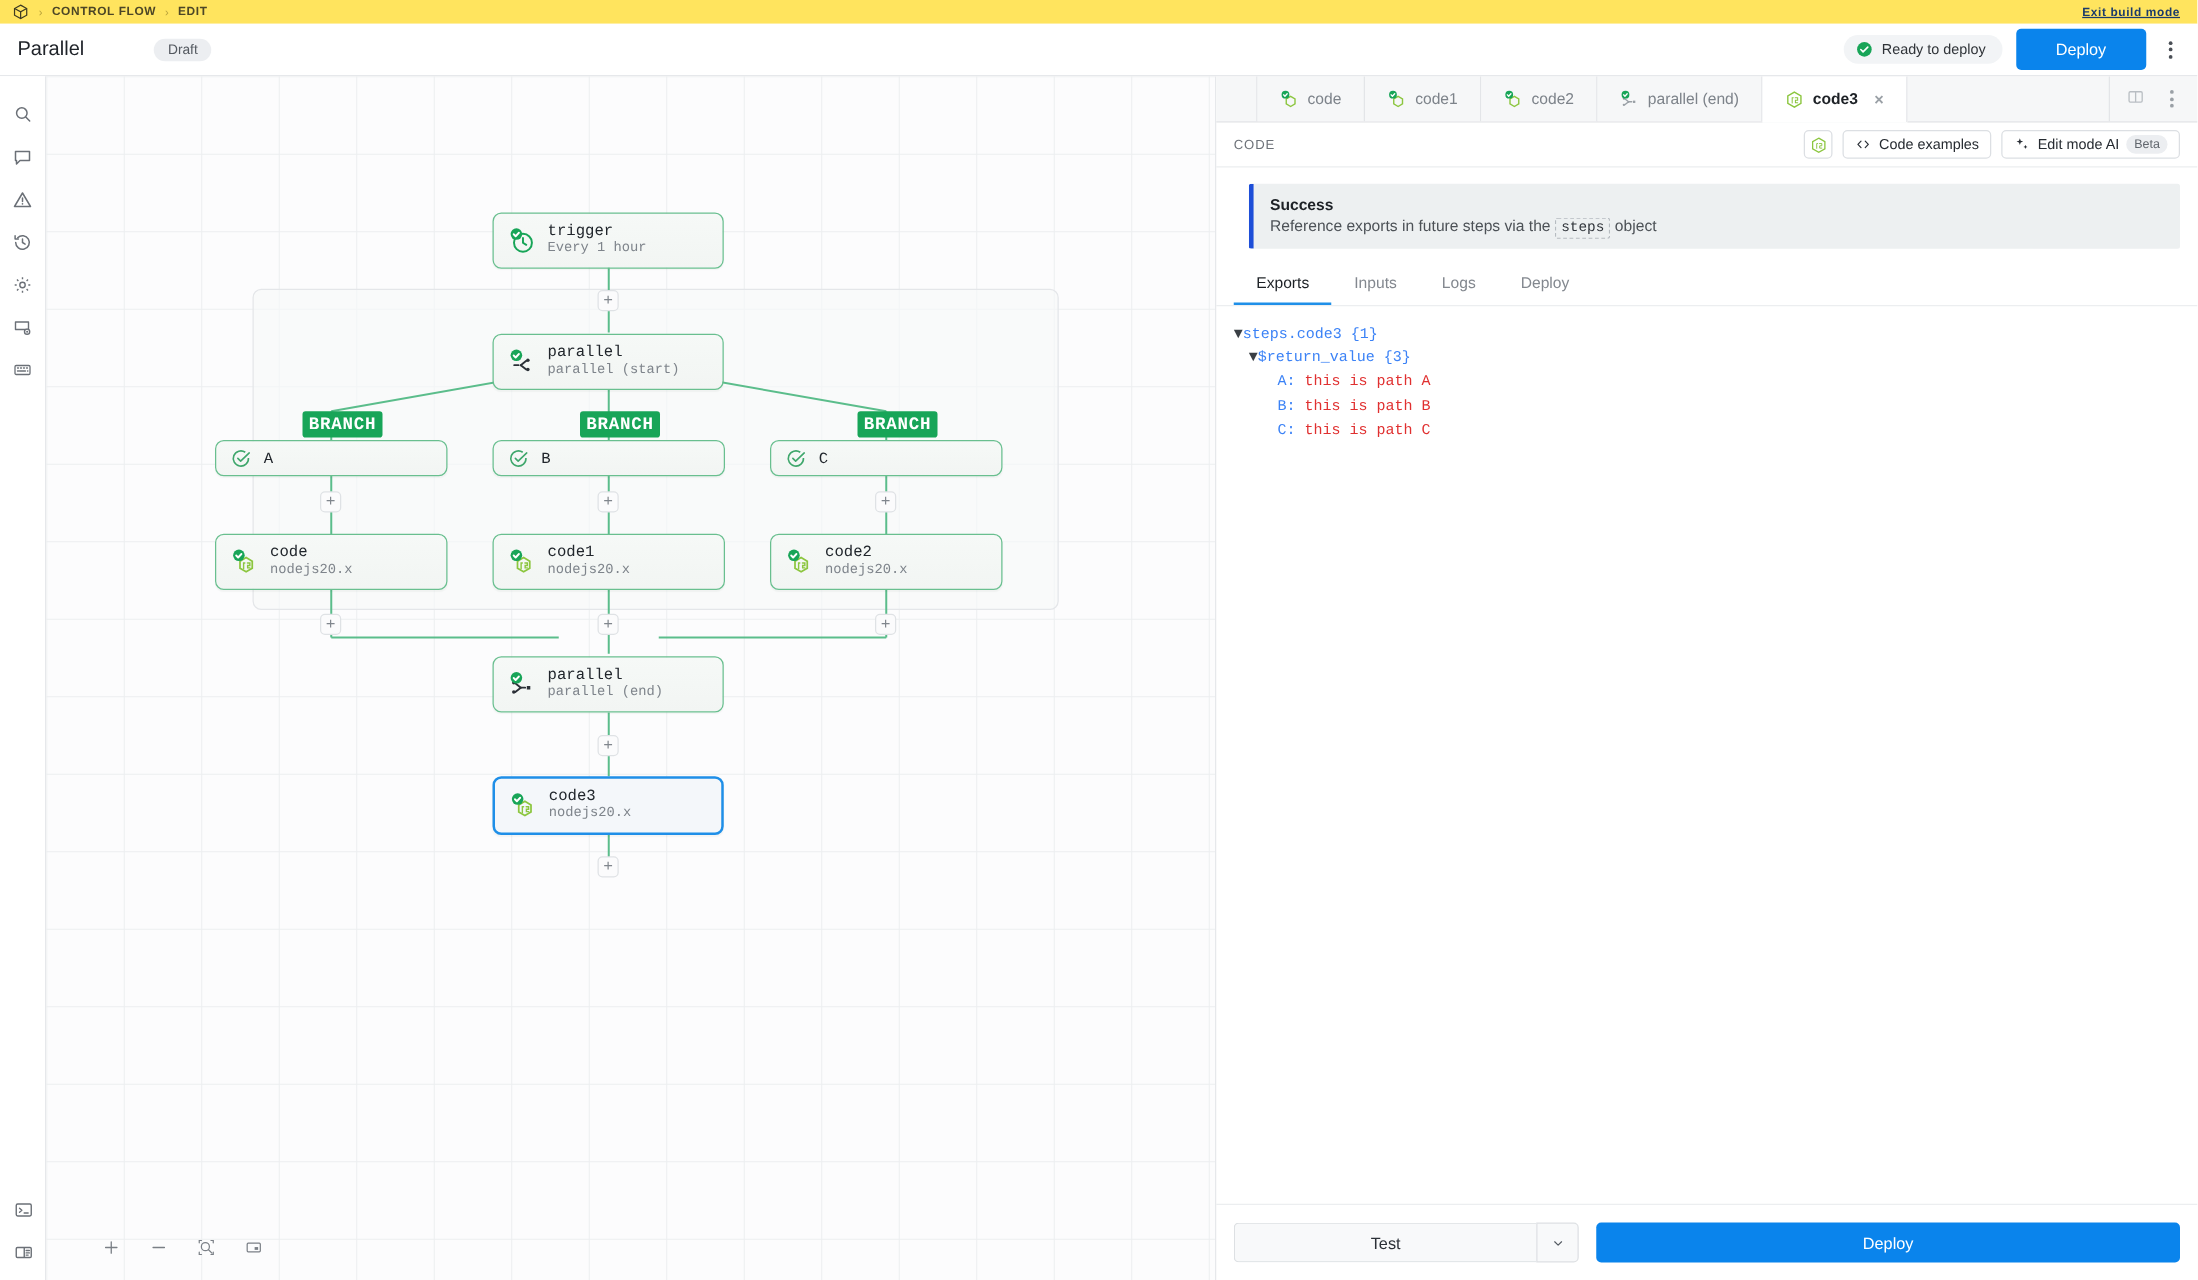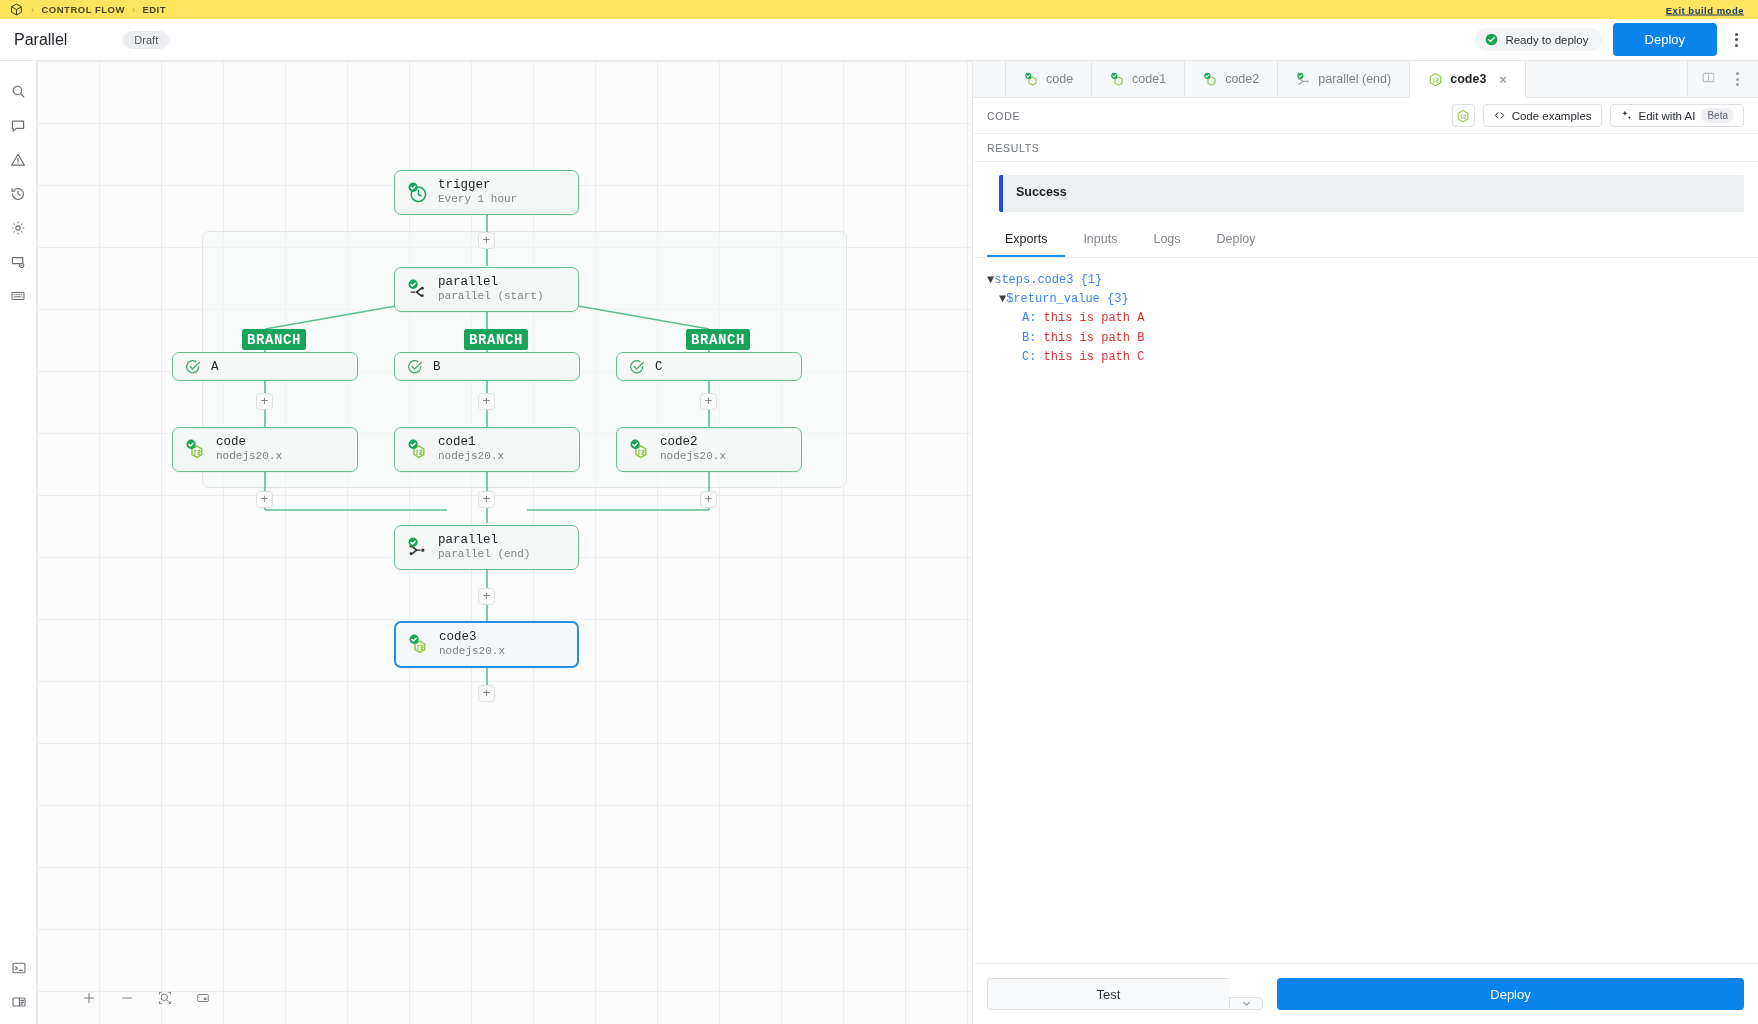--- a/index.html
+++ b/index.html
@@ -148,21 +148,21 @@
   .subtab.active { color:#1d2126; border-bottom:2px solid #1f8fe8; }
 
   .tree { padding:13px 14px 0 14px; font-family:"Liberation Mono", monospace; font-size:12px; }
   .tline { display:flex; align-items:baseline; line-height:1.6; white-space:pre; }
   .caret { color:#3a3f45; }
   .k { color:#3b82f6; }
   .v { color:#e03030; }
 
   .footer { margin-top:auto; border-top:1px solid #eceef0; padding:14px;
             display:flex; gap:14px; }
-  .testgrp { flex:0 0 276px; display:flex;align-items:flex-end; }
+  .testgrp { flex:0 0 276px; display:flex; }
   .testbtn { flex:1; background:#f8f9fa; border:1px solid #dde0e3; border-right:none;
              border-radius:4px 0 0 4px; height:32px; font-size:13px; color:#2b3037;
              display:flex; align-items:center; justify-content:center; cursor:pointer;}
   .testcar { width:34px; background:#f8f9fa; border:1px solid #dde0e3; border-radius:0 4px 4px 0;
              display:flex; align-items:center; justify-content:center; cursor:pointer; color:#555b62;}
   .deploy2 { flex:1; background:#0a84ec; color:#fff; border:none; border-radius:4px;
              height:32px; font-size:13px; cursor:pointer; font-family:inherit;}
 </style>
 </head>
 <body>
@@ -568,32 +568,32 @@
           <svg width="13" height="13" viewBox="0 0 20 20" fill="none" stroke="#2b3037" stroke-width="1.5">
             <path d="M7.4 6L3.6 10l3.8 4M12.6 6l3.8 4-3.8 4" stroke-linecap="round" stroke-linejoin="round"></path>
           </svg>
           <span>Code examples</span>
         </span>
         <span class="btn-o">
           <svg width="13" height="13" viewBox="0 0 20 20" fill="#2b3037">
             <path d="M7.5 2.5l1.1 3 3 1.1-3 1.1-1.1 3-1.1-3-3-1.1 3-1.1z"></path>
             <path d="M14.4 10.6l.7 1.8 1.8.7-1.8.7-.7 1.8-.7-1.8-1.8-.7 1.8-.7z"></path>
           </svg>
-          <span>Edit with AI</span>
+          <span>Edit mode AI</span>
           <span class="beta">Beta</span>
         </span>
       </div>
     </div>
 
-    <div class="resultsrow">
-      <span class="lbl">RESULTS</span>
-    </div>
 
     <div class="success">
       <div class="t">Success</div>
+      <div class="d">
+        <span>Reference exports in future steps via the </span><span class="chip-code">steps</span><span> object</span>
+      </div>
     </div>
 
     <div class="subtabs">
       <div class="subtab active">Exports</div>
       <div class="subtab">Inputs</div>
       <div class="subtab">Logs</div>
       <div class="subtab">Deploy</div>
     </div>
 
     <div class="tree">

